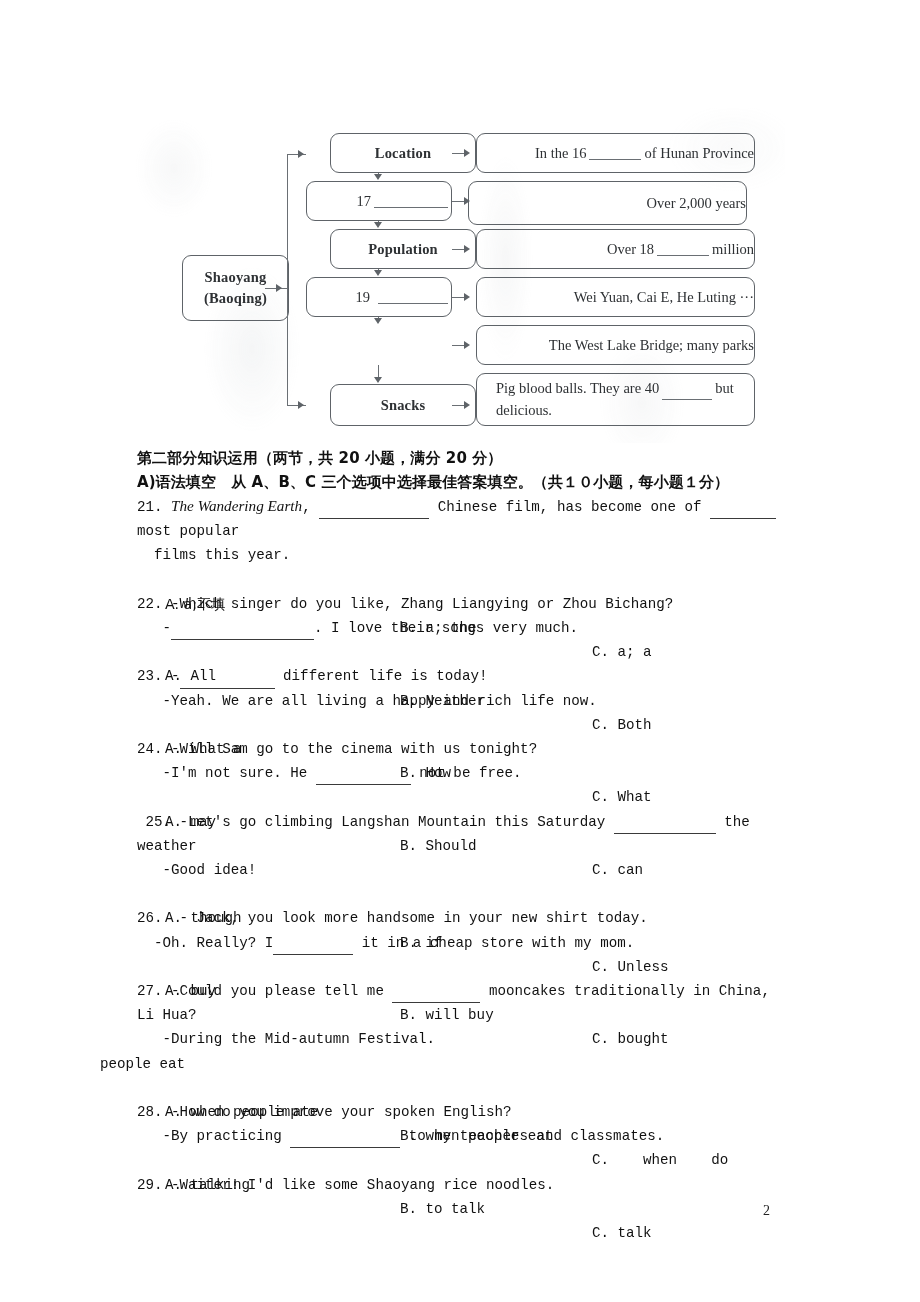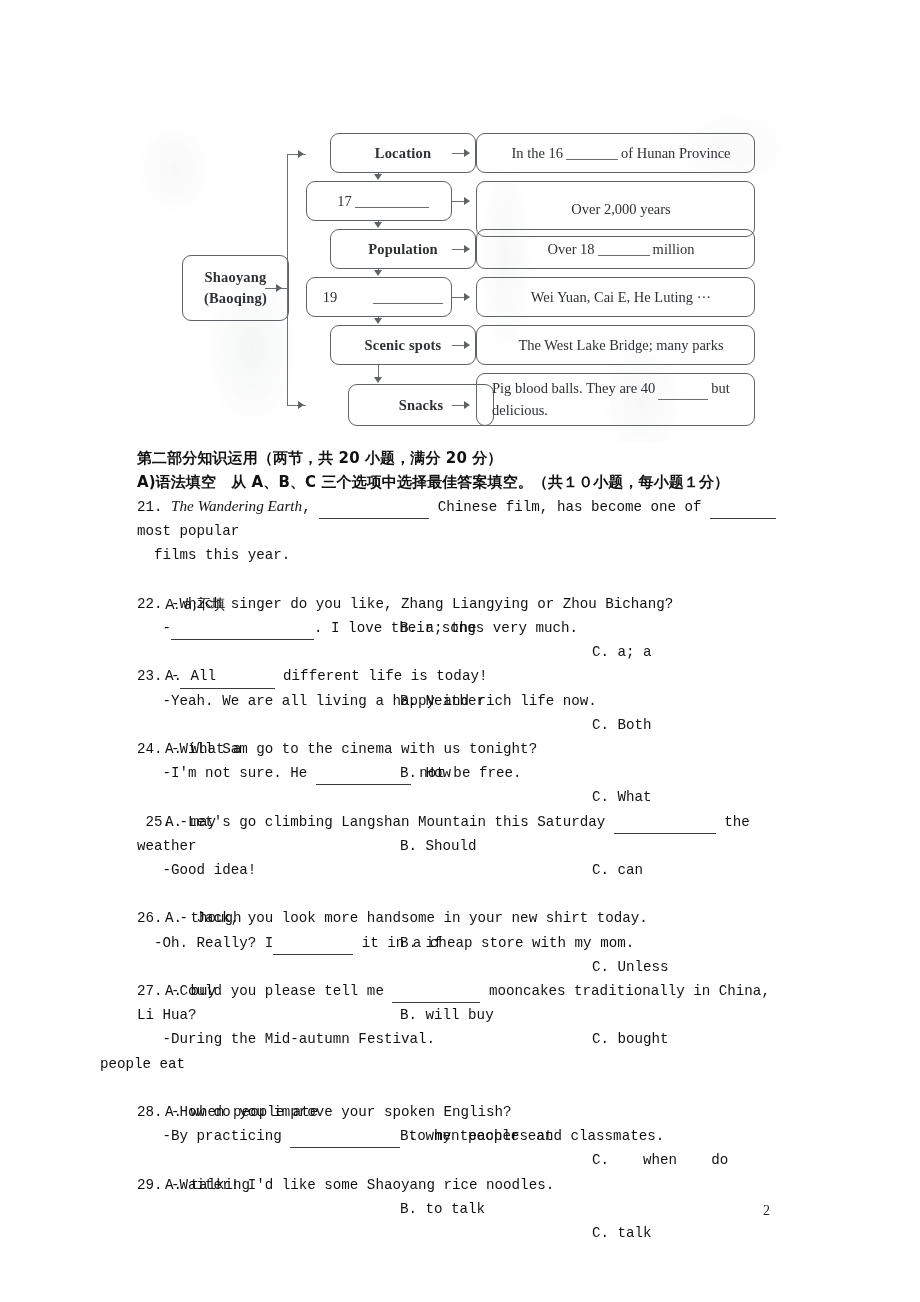--- a/index.html
+++ b/index.html
@@ -52,21 +52,21 @@
     border: 1.4px solid #5e6368;
     border-radius: 9px;
     background: transparent;
     display: flex;
     align-items: center;
     font-family: "Liberation Serif", "DejaVu Serif", serif;
     font-size: 14.5px;
     color: #2e3134;
   }
   .node.center { justify-content: center; margin-left: 24px; }
-  .node.left   { justify-content: center; padding-left: 11px; }
+  .node.left   { justify-content: flex-end; padding-left: 11px; }
   .node b {
     font-weight: bold;
     letter-spacing: .2px;
   }
   .node .stack {
     display: block;
     line-height: 1.45;
   }
 
   .blank {
@@ -193,30 +193,27 @@
 
     <div class="node left" style="left:171px; top:73px; width:146px; height:40px;">
       <span>17</span>
         <span class="blank" style="width:74px;"></span>
     </div>
 
     <div class="node center" style="left:171px; top:121px; width:146px; height:40px;">
       <b>Population</b>
     </div>
 
-    <div class="node left" style="left:171px; top:169px; width:146px; height:40px;gap:28px;">
+    <div class="node left" style="left:171px; top:169px; width:146px; height:40px;">
       <span>19</span>
         <span class="blank" style="width:70px; margin-left:8px;"></span>
     </div>
 
-    <div class="node center" style="left:171px; top:217px; width:146px; height:40px;">
-      <b>Scenic spots</b>
-    </div>
-
-    <div class="node center" style="left:189px; top:276px; width:146px; height:42px;">
+
+    <div class="node center" style="left:171px; top:276px; width:146px; height:42px;">
       <b>Snacks</b>
     </div>
 
     <div class="ln-v" style="left:243px; top:65px; height:4px;"></div>
     <div class="arw-d" style="left:239px; top:66px;"></div>
 
     <div class="ln-v" style="left:243px; top:113px; height:4px;"></div>
     <div class="arw-d" style="left:239px; top:114px;"></div>
 
     <div class="ln-v" style="left:243px; top:161px; height:4px;"></div>
@@ -227,21 +224,21 @@
 
     <div class="ln-v" style="left:243px; top:257px; height:13px;"></div>
     <div class="arw-d" style="left:239px; top:269px;"></div>
 
     <div class="node left" style="left:341px; top:25px; width:279px; height:40px;">
       <span>In the 16</span>
         <span class="blank" style="width:52px;"></span>
         <span>of Hunan Province</span>
     </div>
 
-    <div class="node left" style="left:341px; top:73px; width:279px; height:56px;">
+    <div class="node left" style="left:333px; top:73px; width:279px; height:44px;">
       <span>Over 2,000 years</span>
     </div>
 
     <div class="node left" style="left:341px; top:121px; width:279px; height:40px;">
       <span>Over 18</span>
         <span class="blank" style="width:52px;"></span>
         <span>million</span>
     </div>
 
     <div class="node left" style="left:341px; top:169px; width:279px; height:40px;">

